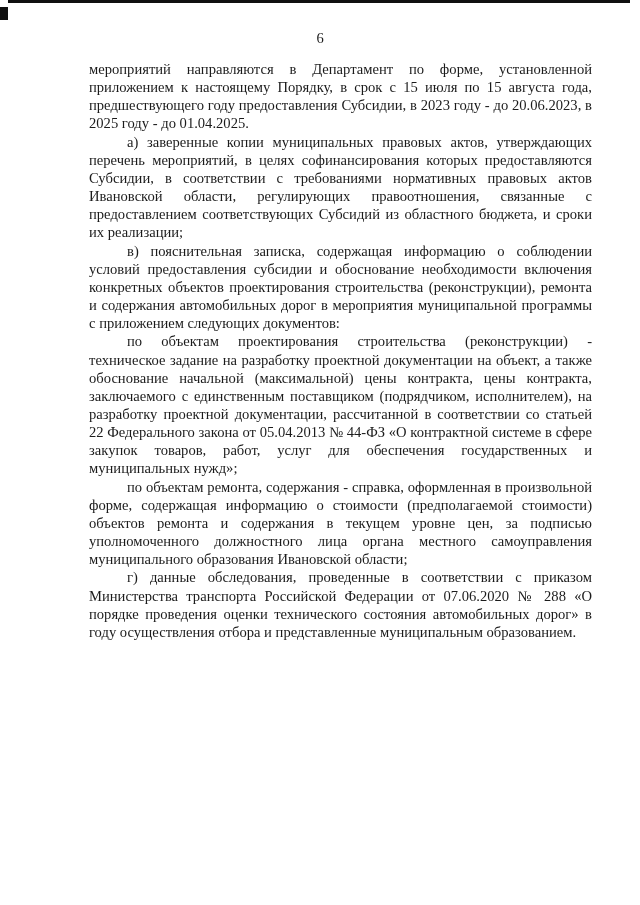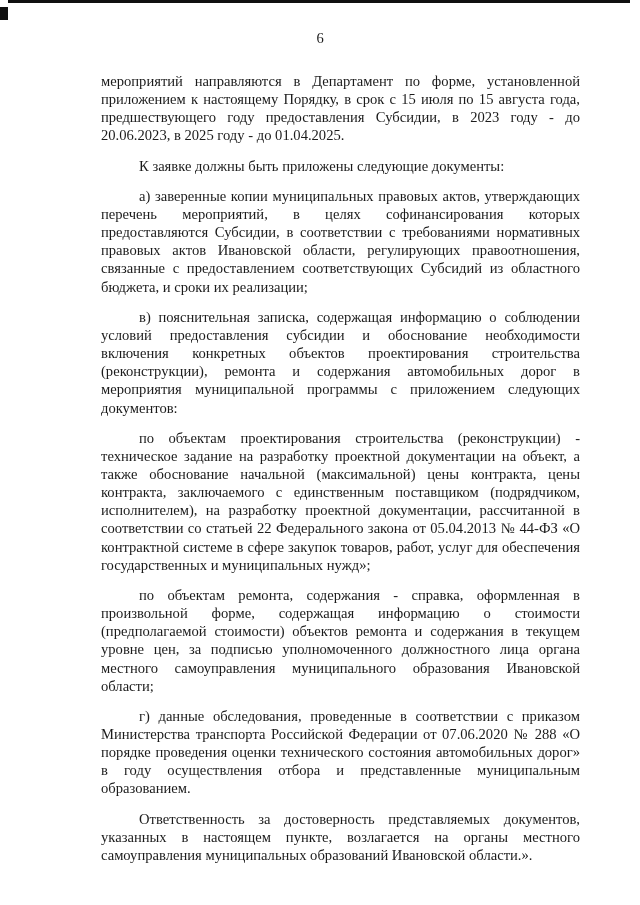--- a/index.html
+++ b/index.html
@@ -42,40 +42,38 @@
     position: absolute;
     top: 60px;
     left: 89px;
     width: 503px;
     font-size: 14.6px;
     line-height: 18.15px;
     text-align: justify;
     text-justify: inter-word;
   }
   .content p {
-    margin: 12px;
+    margin: 0;
     padding: 0;
     text-indent: 38px;
   }
   .content p.continuation {
     text-indent: 0;
   }
 </style>
 </head>
 <body>
 
 <div class="page">
   <div class="top-edge-line"></div>
   <div class="left-edge-mark"></div>
 
   <div class="page-number">6</div>
 
   <div class="content">
     <p class="continuation">мероприятий направляются в Департамент по форме, установленной приложением к настоящему Порядку, в срок с 15 июля по 15 августа года, предшествующего году предоставления Субсидии, в 2023 году - до 20.06.2023, в 2025 году - до 01.04.2025.</p>
-    <p>К заявке должны быть приложены следующие документы:</p>
     <p>а) заверенные копии муниципальных правовых актов, утверждающих перечень мероприятий, в целях софинансирования которых предоставляются Субсидии, в соответствии с требованиями нормативных правовых актов Ивановской области, регулирующих правоотношения, связанные с предоставлением соответствующих Субсидий из областного бюджета, и сроки их реализации;</p>
     <p>в) пояснительная записка, содержащая информацию о соблюдении условий предоставления субсидии и обоснование необходимости включения конкретных объектов проектирования строительства (реконструкции), ремонта и содержания автомобильных дорог в мероприятия муниципальной программы с приложением следующих документов:</p>
     <p>по объектам проектирования строительства (реконструкции) - техническое задание на разработку проектной документации на объект, а также обоснование начальной (максимальной) цены контракта, цены контракта, заключаемого с единственным поставщиком (подрядчиком, исполнителем), на разработку проектной документации, рассчитанной в соответствии со статьей 22 Федерального закона от 05.04.2013 № 44-ФЗ «О контрактной системе в сфере закупок товаров, работ, услуг для обеспечения государственных и муниципальных нужд»;</p>
     <p>по объектам ремонта, содержания - справка, оформленная в произвольной форме, содержащая информацию о стоимости (предполагаемой стоимости) объектов ремонта и содержания в текущем уровне цен, за подписью уполномоченного должностного лица органа местного самоуправления муниципального образования Ивановской области;</p>
     <p>г) данные обследования, проведенные в соответствии с приказом Министерства транспорта Российской Федерации от 07.06.2020 № 288 «О порядке проведения оценки технического состояния автомобильных дорог» в году осуществления отбора и представленные муниципальным образованием.</p>
-    <p>Ответственность за достоверность представляемых документов, указанных в настоящем пункте, возлагается на органы местного самоуправления муниципальных образований Ивановской области.».</p>
   </div>
 </div>
 
 </body></html>

